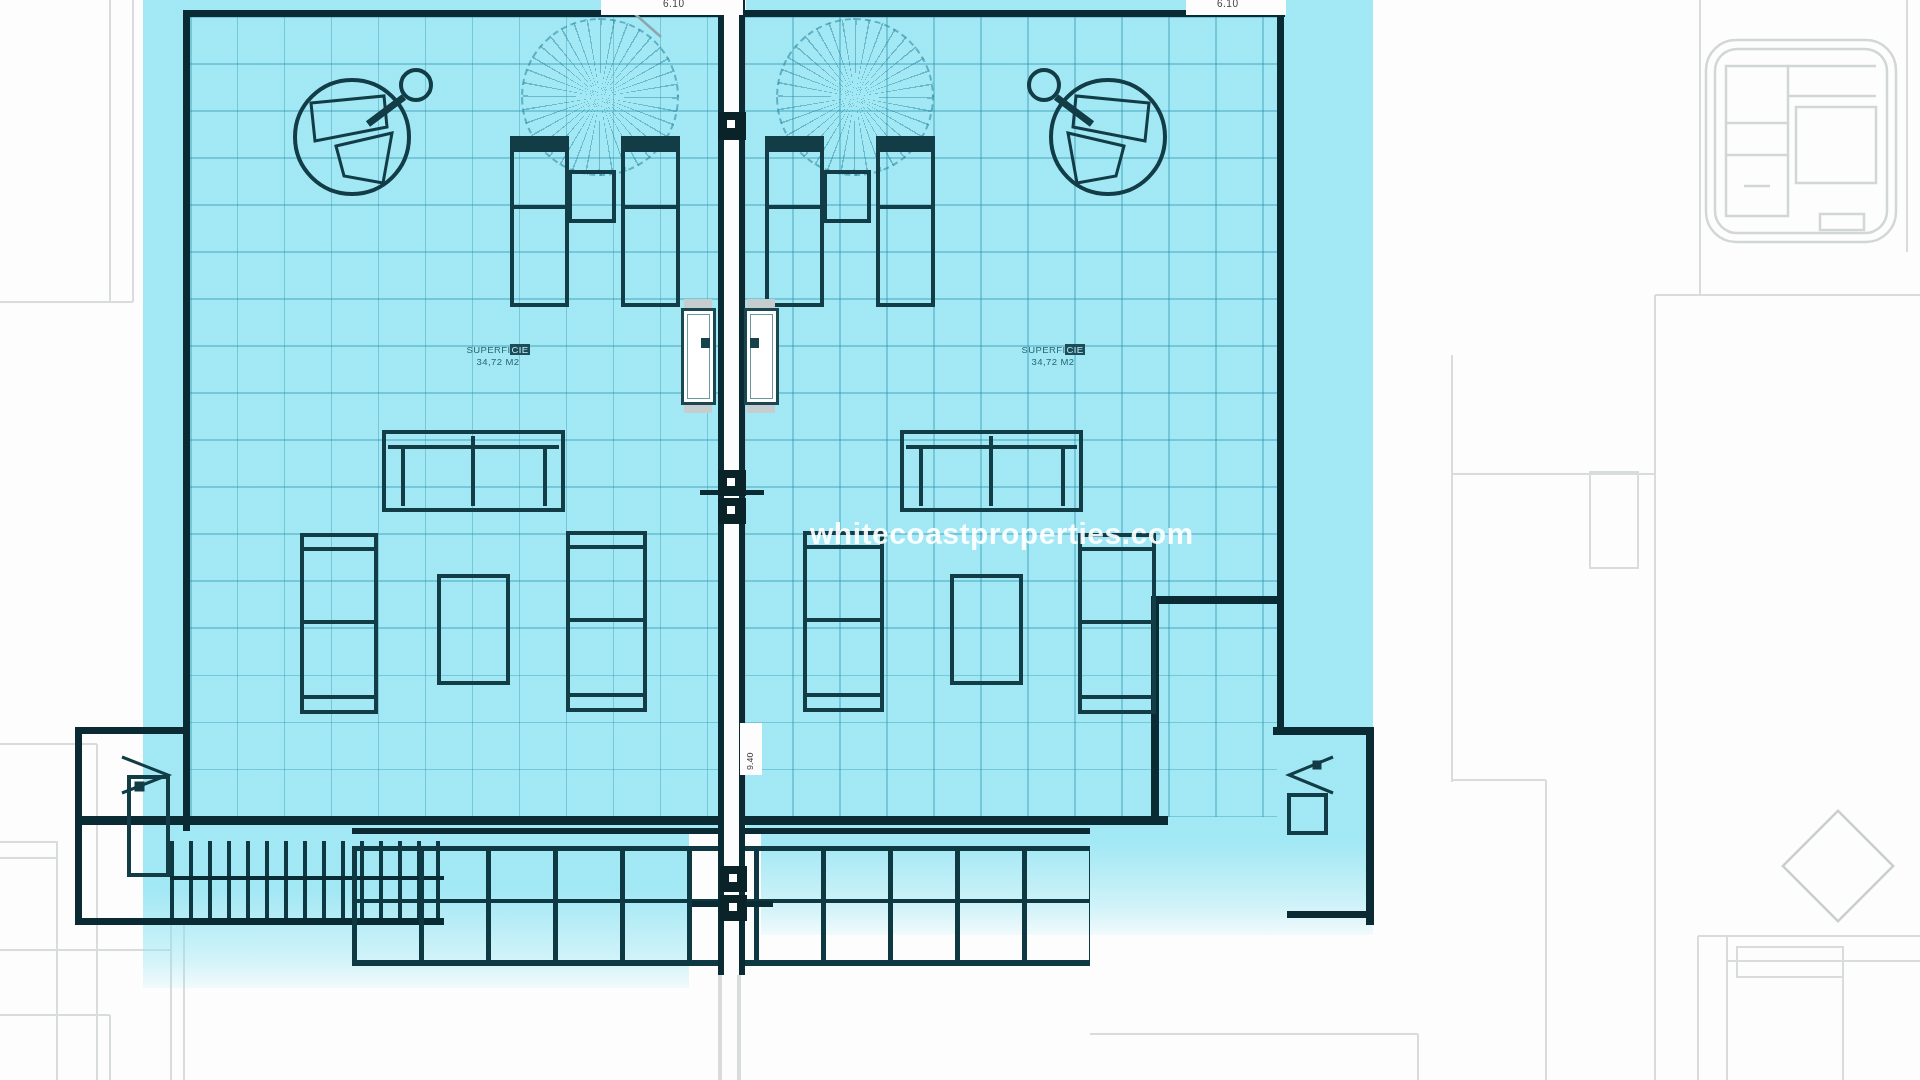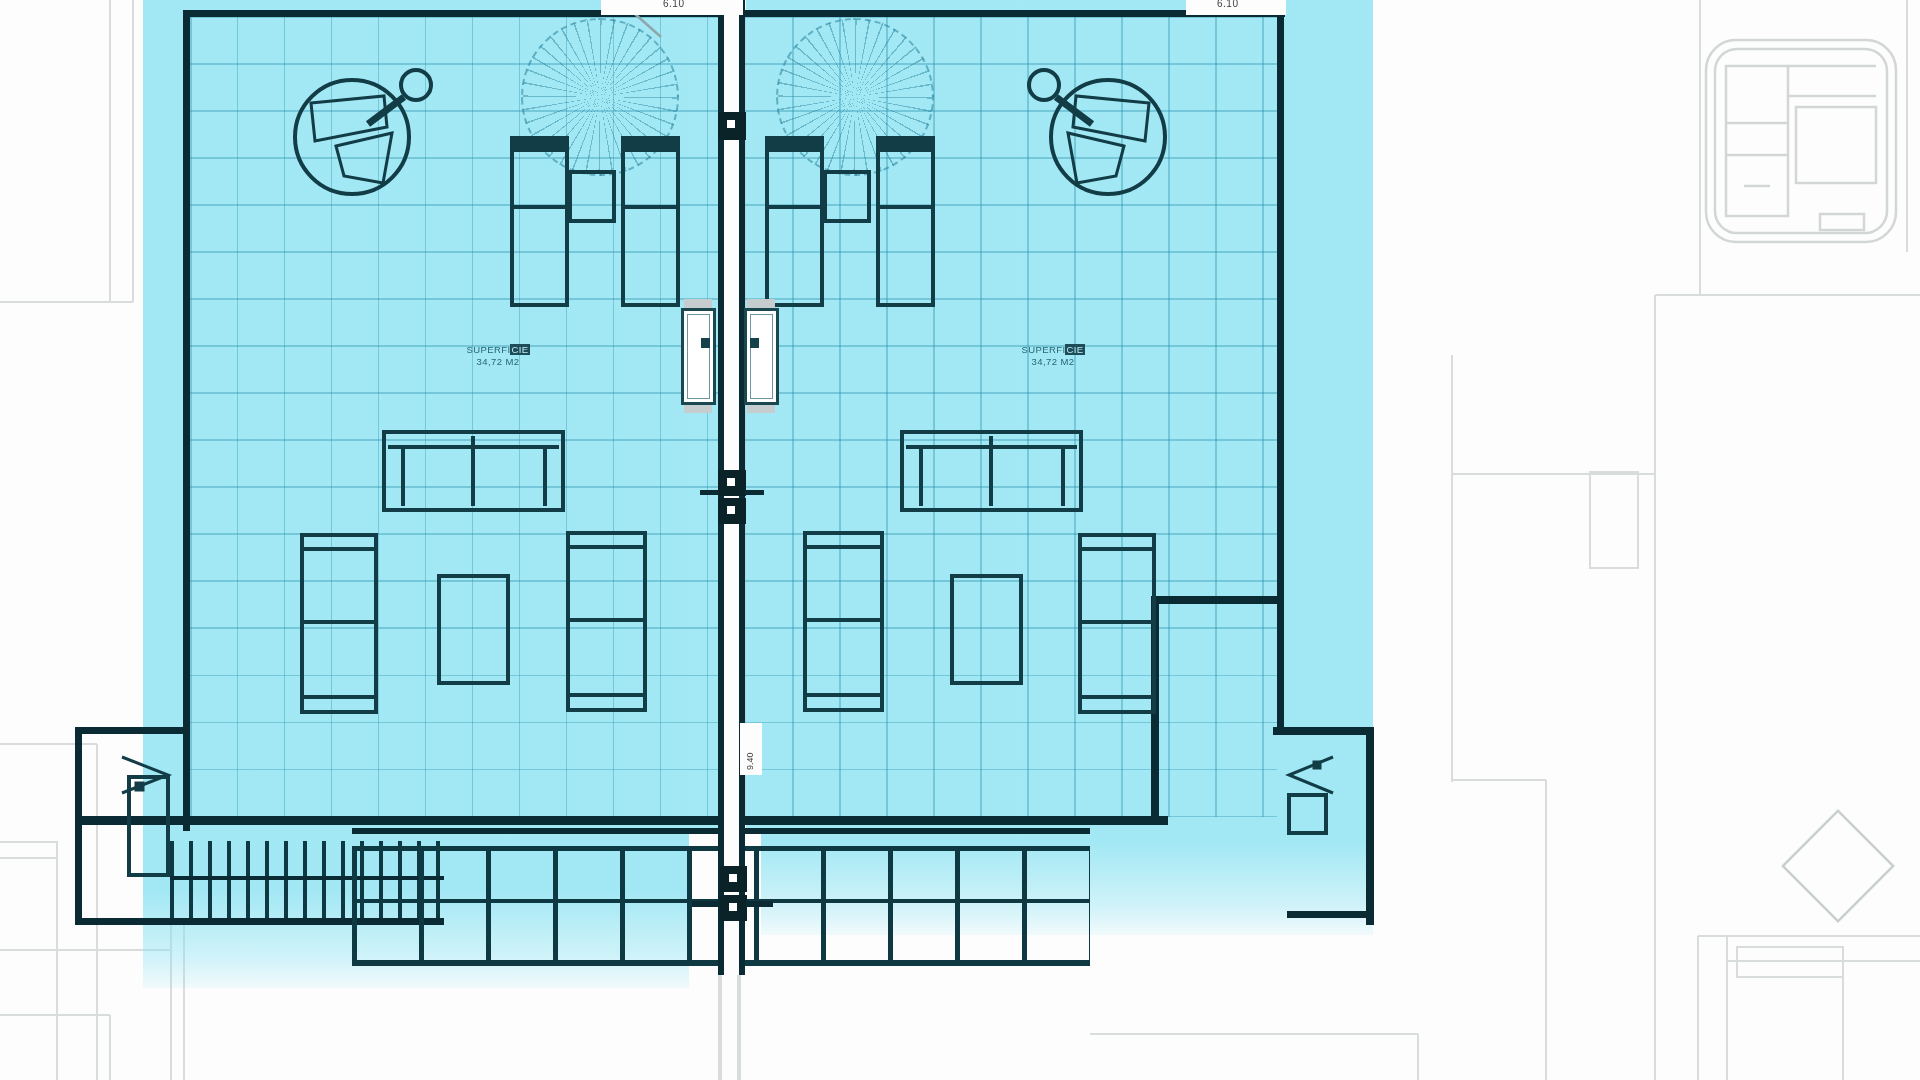--- a/index.html
+++ b/index.html
@@ -291,14 +291,15 @@
 
   <div class="area-label" style="left:443px;top:344px;z-index:12">
     <div><span>SUPERFI</span><span class="inv">CIE</span></div>
     <div>34,72 M2</div>
   </div>
   <div class="area-label" style="left:998px;top:344px;z-index:12">
     <div><span>SUPERFI</span><span class="inv">CIE</span></div>
     <div>34,72 M2</div>
   </div>
 
+  <div class="watermark" style="z-index:13">whitecoastproperties.com</div>
 
 </div>
 
 </body></html>

